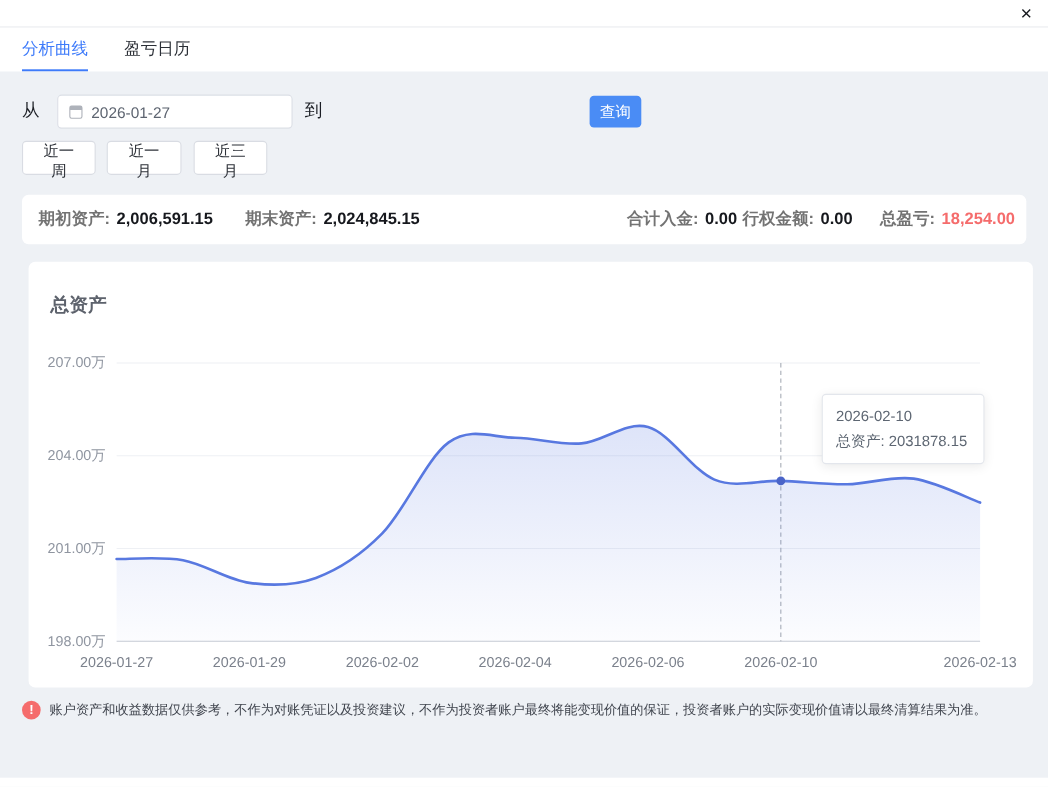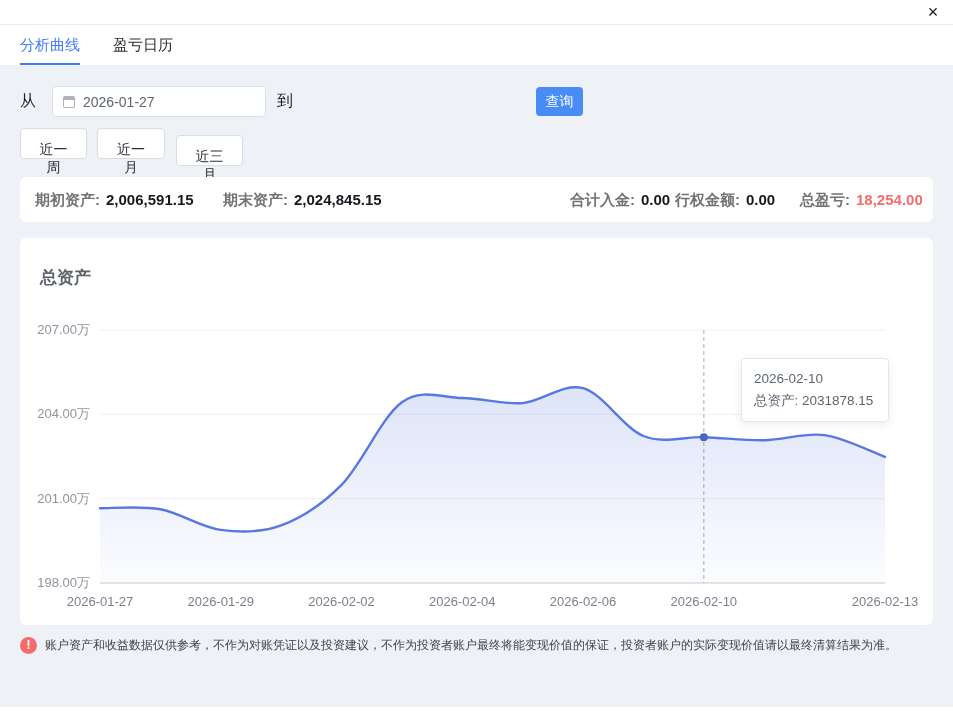--- a/index.html
+++ b/index.html
@@ -39,36 +39,36 @@
                      font-size:14px; color:#5d6470; font-family:inherit; }
 
   .query-btn { position:absolute; left:536px; top:22px; width:47px; height:29px;
                background:var(--btn,#4a8cf5); color:#fff; border:none; border-radius:4px;
                font-size:14px; cursor:pointer; font-family:inherit; }
   .status { position:absolute; left:598px; top:22px; line-height:29px;
             font-size:14px; color:#a2a6ad; }
 
   .quick { position:absolute; top:63px; height:31px; background:#fff;
            border:1px solid #d9dce3; border-radius:4px; font-size:14px; color:#2d3138;
-           cursor:pointer; font-family:inherit; padding:12px 14px; }
+           cursor:pointer; font-family:inherit; padding:0 14px; }
   .q1 { left:20px; width:67px; }
   .q2 { left:97px; width:68px; }
-  .q3 { left:176px; width:67px;margin-top:7px; }
+  .q3 { left:176px; width:67px; }
 
   
   .summary-card { position:absolute; left:20px; top:112px; width:913px; height:45px;
                   background:#fff; border-radius:6px; }
   .sitem { position:absolute; top:0; line-height:45px; font-size:15px; white-space:nowrap; }
   .sitem .slabel { color:#737373;font-weight:bold; }
   .sitem .svalue { color:#16181d; font-weight:bold; margin-left:6px; }
   .sitem .svalue.red { color:var(--red,#f56c6c); }
   .s1{left:15px;} .s2{left:195px;margin-left:8px;} .s3{left:410px;} .s4{left:550px;} .s5{left:655px;} .s6{left:780px;}
 
   
-  .chart-card { position:absolute; left:20px; top:173px; width:913px; height:387px;
+  .chart-card { position:absolute; left:26px; top:173px; width:913px; height:387px;
                 background:#fff; border-radius:6px; }
   .chart-title { position:absolute; left:20px; top:28px; font-size:17px; font-weight:bold;
                  color:#5d626c; }
   #chart-svg { position:absolute; left:0; top:0; }
   .tooltip { position:absolute; left:721px; top:120px; min-width:148px; background:#fff;
              border:1px solid #e3e6ec; border-radius:4px; box-shadow:0 2px 10px rgba(0,0,0,.08);
              padding:9px 12px; font-size:13.5px; color:#5d6672; line-height:22px;
              white-space:nowrap; }
 
   

